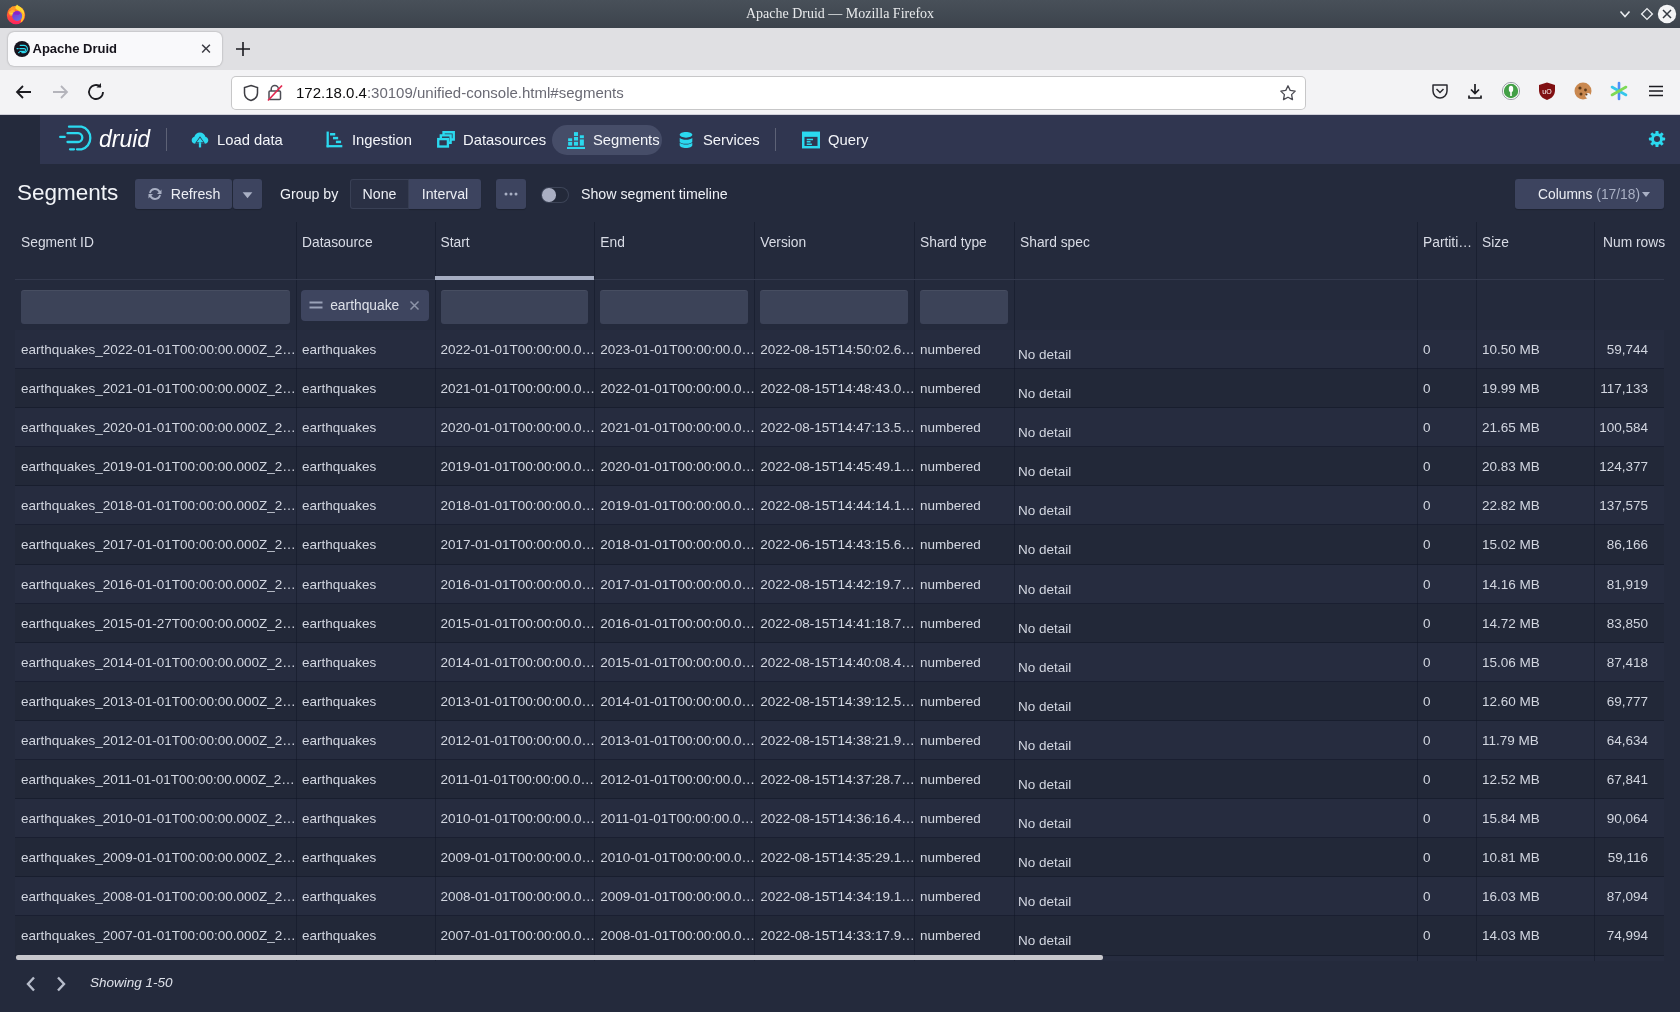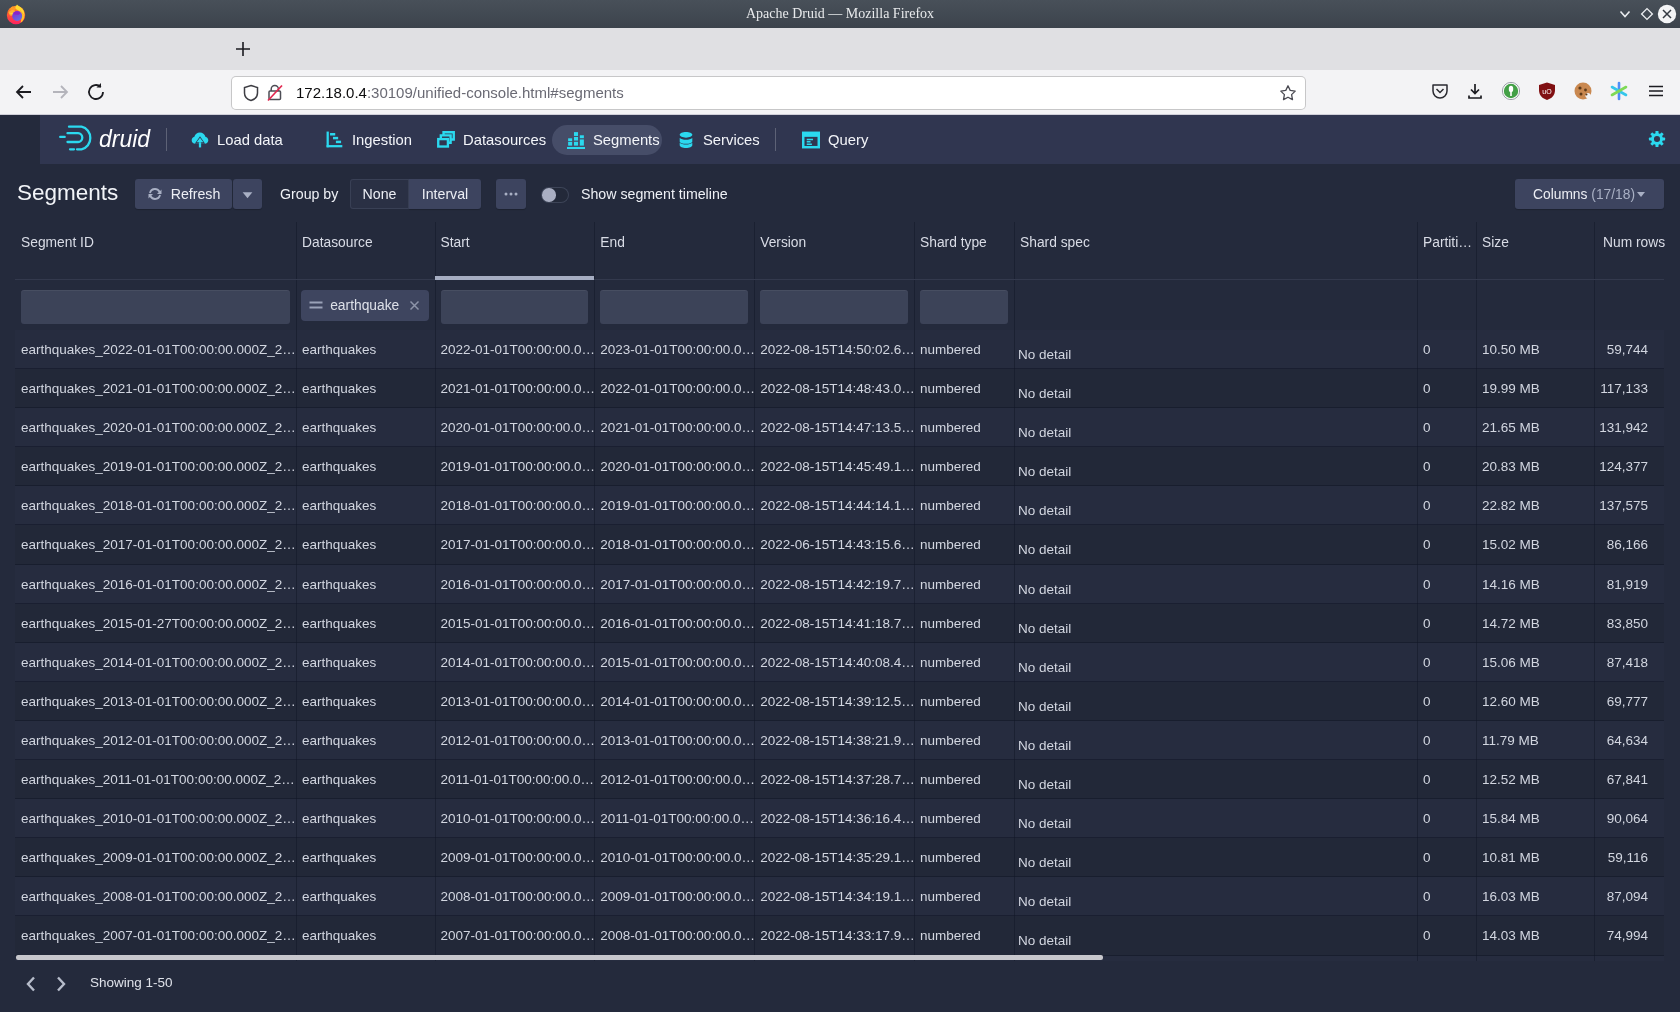--- a/index.html
+++ b/index.html
@@ -63,21 +63,21 @@
 .c3{left:579.3px;width:159.9000000000001px;}
 .c4{left:739.2px;width:159.79999999999995px;}
 .c5{left:899px;width:100px;}
 .c6{left:999px;width:403px;}
 .c7{left:1402px;width:59px;}
 .c8{left:1461px;width:118px;}
 .c9{left:1579px;width:70px;}
 .vline { position:absolute; top:0; bottom:0; width:1px; background:rgba(16,21,38,.5); }
 #hscroll { position:absolute; left:16px; top:955px; width:1087px; height:5px; background:#c7c7cc;
   border-radius:2px; }
-#footer { position:absolute; left:0; top:961px; width:1680px; height:51px; background:#242a3c; }
+#footer { position:absolute; left:0; top:961px; width:1680px; height:51px; background:#242a3c;font-style:italic; }
 #footer .showing { position:absolute; left:90px; top:0; height:44px; line-height:44px; color:#dfe2ea; font-size:13.5px; }
 </style>
 </head>
 <body>
 
 <div id="titlebar">
   <svg style="position:absolute;left:5px;top:3px" width="22" height="22" viewBox="0 0 22 22">
     <defs>
       <linearGradient id="ffb" x1="0" y1="1" x2="0" y2="0">
         <stop offset="0" stop-color="#ff1f60"></stop>
@@ -105,20 +105,30 @@
   <svg style="position:absolute;right:26px;top:7px" width="14" height="14" viewBox="0 0 14 14">
     <rect x="3.2" y="3.2" width="7.6" height="7.6" transform="rotate(45 7 7)" stroke="#e9ebee" stroke-width="1.4" fill="none"></rect>
   </svg>
   <svg style="position:absolute;right:3px;top:4px" width="20" height="20" viewBox="0 0 20 20">
     <circle cx="10" cy="10" r="9.2" fill="#f3f4f6"></circle>
     <path d="M6 6 L14 14 M14 6 L6 14" stroke="#333a42" stroke-width="1.5"></path>
   </svg>
 </div>
 
 <div id="tabbar">
+  <div class="tab">
+    <svg style="position:absolute;left:6px;top:9px" width="16" height="16" viewBox="0 0 16 16">
+      <circle cx="8" cy="8" r="8" fill="#16141f"></circle>
+      <path d="M6.2 4.4 h3.6 a3.6 3.6 0 0 1 0 7.2 h-2" stroke="#2bd9ef" stroke-width="1.1" fill="none" stroke-linecap="round"></path>
+      <path d="M5.8 7.6 h4.4 a1.4 1.4 0 0 1 0 2.8 h-4.4" stroke="#2bd9ef" stroke-width="1.1" fill="none" stroke-linecap="round"></path>
+      <path d="M3 7.6 h1.2 M4.6 11.6 h0.6" stroke="#2bd9ef" stroke-width="1.1" stroke-linecap="round"></path>
+    </svg>
+    <div class="ttext">Apache Druid</div>
+    <div class="tclose">✕</div>
+  </div>
   <svg id="newtab2" style="position:absolute;left:234px;top:12px" width="18" height="18" viewBox="0 0 18 18">
     <path d="M9 2 v14 M2 9 h14" stroke="#1b1b20" stroke-width="1.6"></path>
     </svg>
 </div>
 
 <div id="fftoolbar">
   <svg class="navic" style="left:13px" width="22" height="22" viewBox="0 0 22 22">
     <path d="M18 11 H5 M10 5 l-6 6 6 6" stroke="#1b1b20" stroke-width="1.8" fill="none"></path>
   </svg>
   <svg class="navic" style="left:49px" width="22" height="22" viewBox="0 0 22 22">
@@ -283,21 +293,21 @@
   <div class="btn" style="left:496px;width:30px;">
     <svg width="16" height="16" viewBox="0 0 16 16" fill="#a9b0c4">
       <circle cx="3" cy="8" r="1.5"></circle>
         <circle cx="8" cy="8" r="1.5"></circle>
         <circle cx="13" cy="8" r="1.5"></circle>
     </svg>
   </div>
   <div style="position:absolute;left:540.5px;top:23px;width:28.5px;height:15.5px;border-radius:8px;background:#232939;box-shadow:inset 0 0 0 1px rgba(140,150,180,.25);"></div>
   <div style="position:absolute;left:542.2px;top:24px;width:13.5px;height:13.5px;border-radius:50%;background:#a9aec2;"></div>
   <div class="lbl" style="left:581px">Show segment timeline</div>
-  <div class="btn" style="left:1515px;width:149px;justify-content:center;padding:0 12px 0 13px;font-size:13.8px;">
+  <div class="btn" style="left:1515px;width:149px;justify-content:flex-end;padding:0 12px 0 13px;font-size:13.8px;">
     <span>Columns&nbsp;<span style="color:#a9b0c4">(17/18)</span></span>
     <svg width="12" height="12" viewBox="0 0 12 12" fill="#a9b0c4">
         <path d="M2 4 h8 L6 9 z"></path>
       </svg>
   </div>
 </div>
 
 <div id="grid">
   <div class="hrow">
     <div class="hcell c0">Segment ID</div>
@@ -374,21 +384,21 @@
 <div class="rrow odd">
 <div class="c c0">earthquakes_2020-01-01T00:00:00.000Z_2…</div>
 <div class="c c1">earthquakes</div>
 <div class="c c2">2020-01-01T00:00:00.0…</div>
 <div class="c c3">2021-01-01T00:00:00.0…</div>
 <div class="c c4">2022-08-15T14:47:13.5…</div>
 <div class="c c5">numbered</div>
 <div class="c c6 top" style="padding-left:4px">No detail</div>
 <div class="c c7">0</div>
 <div class="c c8">21.65 MB</div>
-<div class="c c9 num">131,942</div>
+<div class="c c9 num">100,584</div>
 </div>
 <div class="rrow even">
 <div class="c c0">earthquakes_2019-01-01T00:00:00.000Z_2…</div>
 <div class="c c1">earthquakes</div>
 <div class="c c2">2019-01-01T00:00:00.0…</div>
 <div class="c c3">2020-01-01T00:00:00.0…</div>
 <div class="c c4">2022-08-15T14:45:49.1…</div>
 <div class="c c5">numbered</div>
 <div class="c c6 top" style="padding-left:4px">No detail</div>
 <div class="c c7">0</div>

